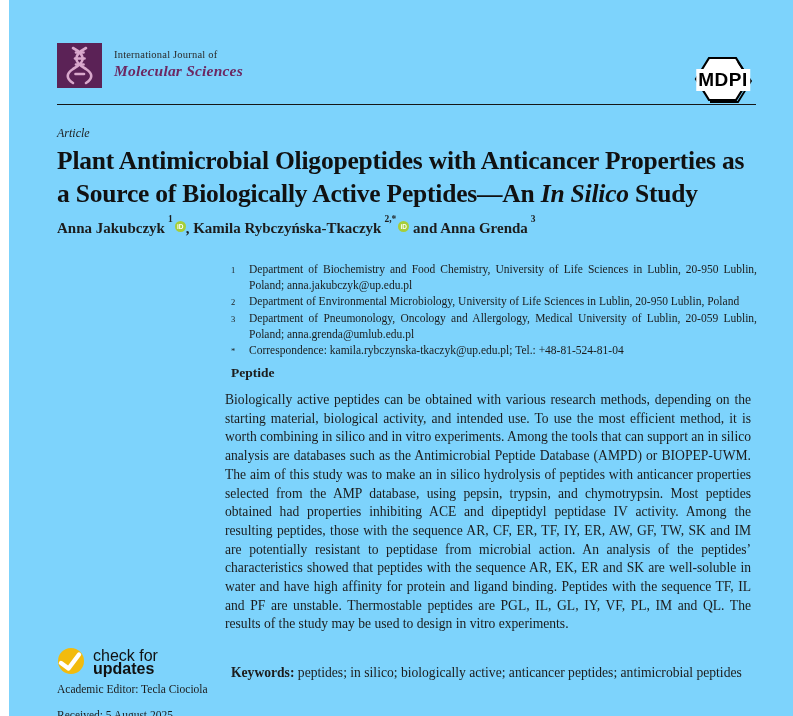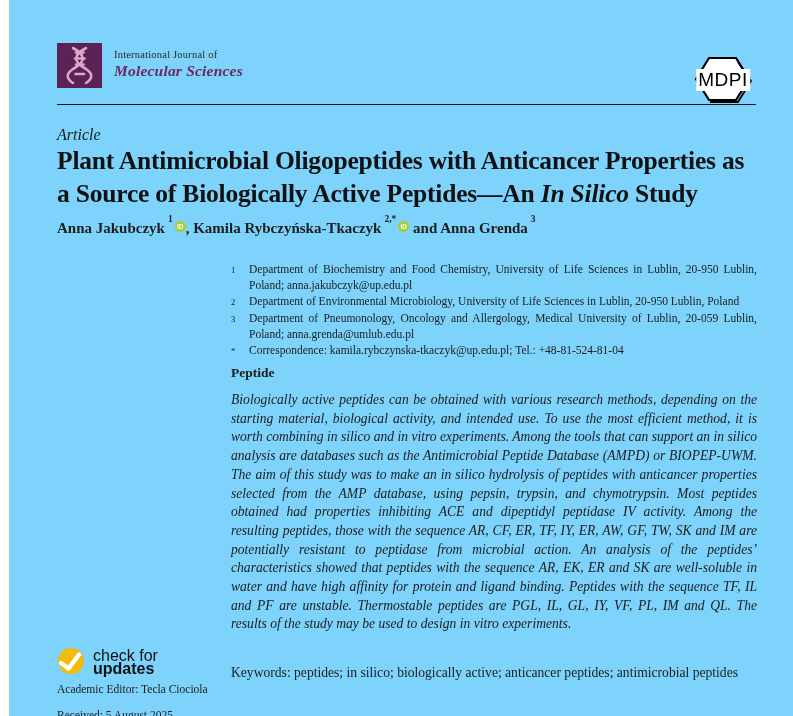--- a/index.html
+++ b/index.html
@@ -28,30 +28,30 @@
     font-size: 15.5px; font-weight: bold; font-style: italic;
     color: #6C2862; margin-top: 2px; letter-spacing: 0.2px;
   }
   .mdpi-logo { position: absolute; left: 684px; top: 55px; width: 60px; height: 50px; cursor: pointer; }
   .mdpi-logo svg { position: absolute; left: 0; top: 0; overflow: visible; }
   .mdpi-text {
     position: absolute; left: 50%; top: 50%;
     transform: translate(-50%, -50%);
     background: #ffffff;
     font-family: "Liberation Sans", sans-serif;
-    font-weight: normal; font-size: 19px; letter-spacing: 0.5px;
+    font-weight: bold; font-size: 19px; letter-spacing: 0.5px;
     color: #000; padding: 0 2px;
   }
   .rule {
     position: absolute; left: 48px; top: 104px; width: 699px;
     border-top: 1.6px solid #161616;
   }
 
   
-  .article-label { position: absolute; left: 48px; top: 126px; font-style: italic; font-size: 16px; }
+  .article-label { position: absolute; left: 48px; top: 126px; font-style: italic; font-size: 12px; }
   .page-title {
     position: absolute; left: 48px; top: 144px; width: 704px;
     font-size: 25.5px; font-weight: bold; line-height: 33px;
     letter-spacing: -0.2px; color: #111;
   }
   .authors { position: absolute; left: 48px; top: 219px; font-size: 15px; font-weight: bold; }
   .authors sup { font-size: 9.5px; position: relative; top: -5px; margin-left: 3px; }
   .orcid {
     display: inline-block; width: 11px; height: 11px; border-radius: 50%;
     background: #A6CE39; color: #fff;
@@ -62,28 +62,28 @@
 
   
   .affiliations { position: absolute; left: 222px; top: 261px; width: 526px; font-size: 11.5px; line-height: 16px; }
   .aff-item { display: flex; }
   .aff-marker { flex: none; width: 18px; font-size: 8.5px; padding-top: 1px; }
   .aff-text { flex: 1; text-align: justify; }
 
   
   .abstract-label { position: absolute; left: 222px; top: 365px; font-size: 13.5px; font-weight: bold; }
   .abstract-text {
-    position: absolute; left: 222px; top: 391px; width: 526px;
-    font-size: 13.6px; line-height: 18.7px; text-align: justify; font-style: italic;
+    position: absolute; left: 216px; top: 391px; width: 526px;
+    font-size: 13.6px; line-height: 18.7px; text-align: justify;
   }
   .keywords {
     position: absolute; left: 222px; top: 664px; width: 526px;
     font-size: 13.6px; line-height: 18.7px; text-align: justify;
   }
-  .keywords .kw-label { font-weight: normal; }
+  .keywords .kw-label { font-weight: bold; }
 
   
   .badge {
     position: absolute; left: 47px; top: 647px;
     display: flex; align-items: center; gap: 8px;
     font-family: "Liberation Sans", sans-serif; cursor: pointer;
   }
   .badge svg { overflow: visible; display: block; }
   .badge-l1 { font-size: 16px; color: #111; line-height: 13px; }
   .badge-l2 { font-size: 16px; font-weight: bold; color: #111; line-height: 13px; }

